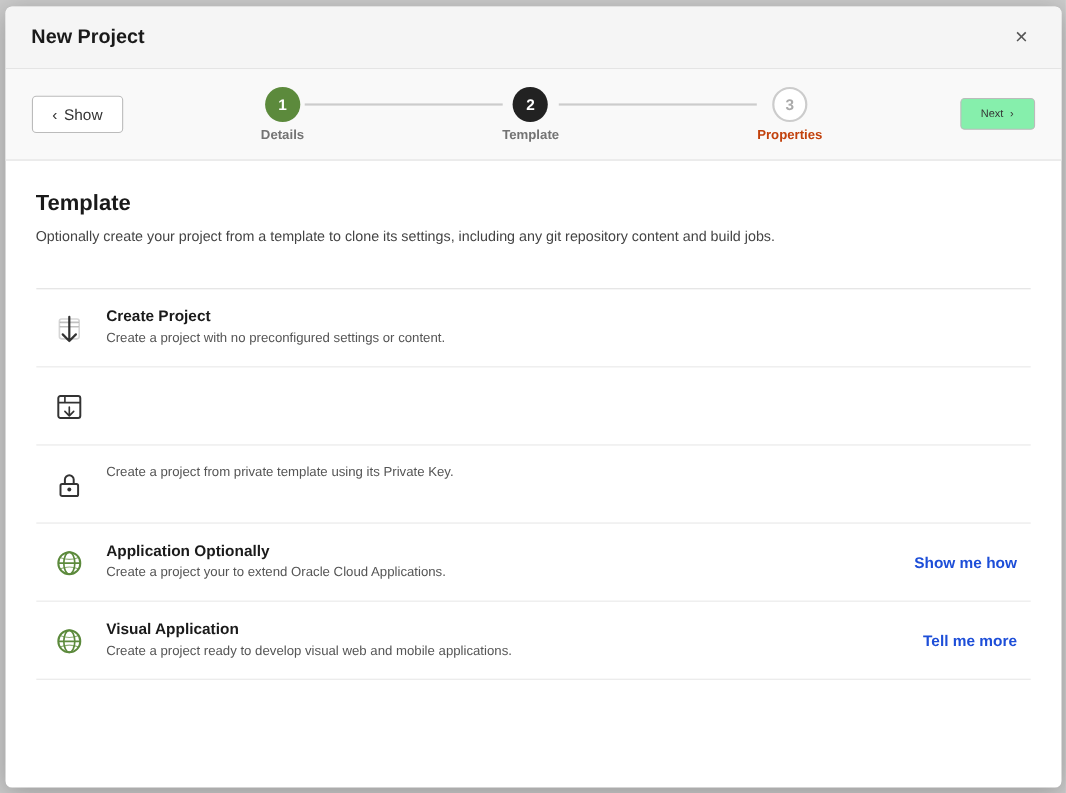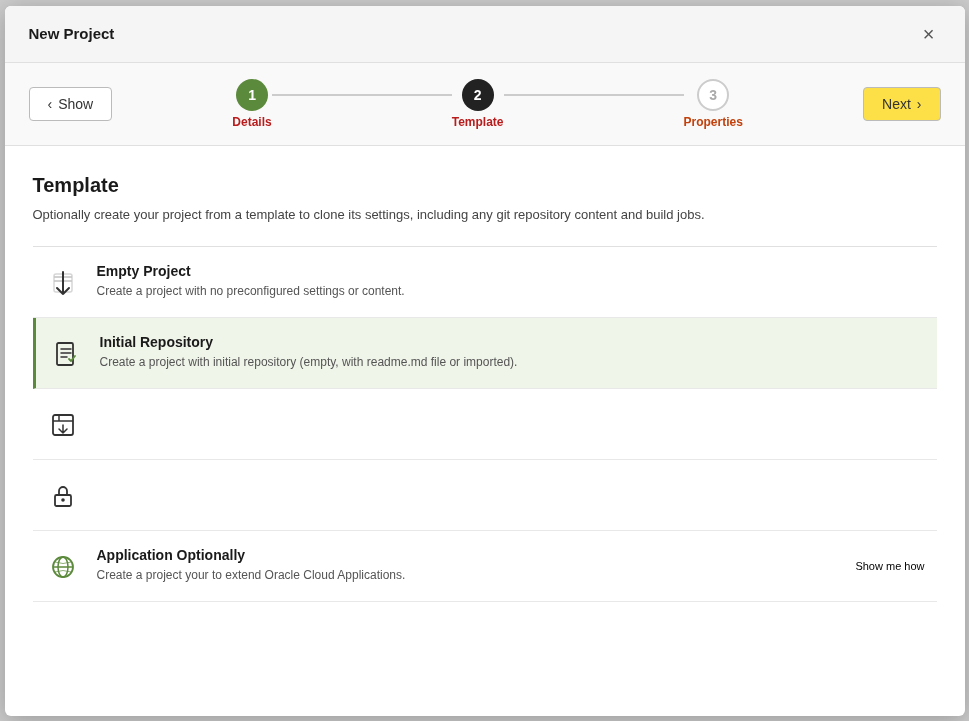--- a/index.html
+++ b/index.html
@@ -23,21 +23,21 @@
     }
     .dialog-header {
       background: #f5f5f5;
       padding: 16px 24px;
       display: flex;
       align-items: center;
       justify-content: space-between;
       border-bottom: 1px solid #e0e0e0;
     }
     .dialog-title {
-      font-size: 15px;
+      font-size: 18px;
       font-weight: 700;
       color: #1a1a1a;
     }
     .close-btn {
       background: none;
       border: none;
       font-size: 20px;
       cursor: pointer;
       color: #555;
       padding: 2px 6px;
@@ -89,56 +89,56 @@
     .step-circle.green { background: #5c8a3c; }
     .step-circle.dark { background: #222; }
     .step-circle.gray {
       background: #fff;
       border: 2px solid #ccc;
       color: #aaa;
     }
     .step-label {
       font-size: 12px;
       font-weight: 600;
-      color: #b91c1c;
+      color: #737373;
     }
     .step-label.gray { color: #c2410c; }
     .step-line {
       width: 180px;
       height: 2px;
       background: #ccc;
       margin-bottom: 18px;
     }
     .next-btn {
-      background: #fde047;
+      background: #86efac;
       border: 1px solid #bbb;
       border-radius: 4px;
       padding: 8px 18px;
-      font-size: 14px;
+      font-size: 10px;
       cursor: pointer;
       display: flex;
       align-items: center;
       gap: 6px;
       color: #333;
     }
     .dialog-body {
       padding: 28px 28px 20px 28px;
       flex: 1;
       overflow-y: auto;
     }
     .section-title {
       font-size: 20px;
       font-weight: 700;
       color: #1a1a1a;
       margin-bottom: 8px;
     }
     .section-desc {
       font-size: 13px;
       color: #444;
-      margin-bottom: 22px;
+      margin-bottom: 38px;
       line-height: 1.5;
     }
     .template-list {
       display: flex;
       flex-direction: column;
       border-top: 1px solid #e0e0e0;
     }
     .template-item {
       display: flex;
       align-items: flex-start;
@@ -172,24 +172,24 @@
       color: #1a1a1a;
       margin-bottom: 4px;
     }
     .template-desc {
       font-size: 12px;
       color: #555;
       line-height: 1.4;
     }
     .template-action {
       align-self: center;
-      font-size: 11px;
-      color: #000000;
+      font-size: 14px;
+      color: #1d4ed8;
       white-space: nowrap;
-      font-weight: 400;
+      font-weight: 700;
       cursor: pointer;
     }
   </style>
 </head>
 <body>
 
 <div class="dialog">
 
   <div class="dialog-header">
     <span class="dialog-title">New Project</span>
@@ -239,38 +239,25 @@
       <div class="template-item">
         <div class="template-icon">
           <svg viewBox="0 0 28 28" fill="none" xmlns="http://www.w3.org/2000/svg">
             <path d="M14 3 L14 25 M8 19 L14 25 L20 19" stroke="#333" stroke-width="2" stroke-linecap="round" stroke-linejoin="round"></path>
             <path d="M6 8 H22 M6 12 H22" stroke="#333" stroke-width="1.5" stroke-linecap="round" opacity="0.3"></path>
             <rect x="5" y="5" width="18" height="18" rx="2" stroke="#333" stroke-width="1.5" fill="none" opacity="0.2"></rect>
 
           </svg>
         </div>
         <div class="template-info">
-          <div class="template-name">Empty Project</div>
+          <div class="template-name">Create Project</div>
           <div class="template-desc">Create a project with no preconfigured settings or content.</div>
         </div>
       </div>
 
-      <div class="template-item selected">
-        <div class="template-icon">
-          <svg viewBox="0 0 28 28" fill="none" xmlns="http://www.w3.org/2000/svg">
-            <rect x="5" y="3" width="16" height="22" rx="1.5" stroke="#333" stroke-width="1.8" fill="none"></rect>
-            <path d="M9 9 H19 M9 13 H19 M9 17 H15" stroke="#333" stroke-width="1.5" stroke-linecap="round"></path>
-            <path d="M17 19 L19 21 L23 16" stroke="#5c8a3c" stroke-width="1.8" stroke-linecap="round" stroke-linejoin="round"></path>
-          </svg>
-        </div>
-        <div class="template-info">
-          <div class="template-name">Initial Repository</div>
-          <div class="template-desc">Create a project with initial repository (empty, with readme.md file or imported).</div>
-        </div>
-      </div>
 
       <div class="template-item">
         <div class="template-icon">
           <svg viewBox="0 0 28 28" fill="none" xmlns="http://www.w3.org/2000/svg">
             <rect x="4" y="4" width="20" height="20" rx="2" stroke="#333" stroke-width="1.8" fill="none"></rect>
             <path d="M4 10 H24" stroke="#333" stroke-width="1.5"></path>
             <path d="M10 4 V10" stroke="#333" stroke-width="1.5"></path>
             <path d="M14 14 V22 M10 18 L14 22 L18 18" stroke="#333" stroke-width="1.5" stroke-linecap="round" stroke-linejoin="round"></path>
           </svg>
         </div>
@@ -280,35 +267,51 @@
 
       <div class="template-item">
         <div class="template-icon">
           <svg viewBox="0 0 28 28" fill="none" xmlns="http://www.w3.org/2000/svg">
             <rect x="6" y="13" width="16" height="11" rx="1.5" stroke="#333" stroke-width="1.8" fill="none"></rect>
             <path d="M10 13 V9 C10 6.8 12 5 14 5 C16 5 18 6.8 18 9 V13" stroke="#333" stroke-width="1.8" stroke-linecap="round" fill="none"></path>
             <circle cx="14" cy="18" r="1.8" fill="#333"></circle>
           </svg>
         </div>
         <div class="template-info">
+          <div class="template-desc">Create a project from private template using its Private Key.</div>
         </div>
       </div>
 
       <div class="template-item">
         <div class="template-icon">
           <svg viewBox="0 0 28 28" fill="none" xmlns="http://www.w3.org/2000/svg">
             <circle cx="14" cy="14" r="10" stroke="#5c8a3c" stroke-width="1.8" fill="none"></circle>
             <ellipse cx="14" cy="14" rx="5" ry="10" stroke="#5c8a3c" stroke-width="1.5" fill="none"></ellipse>
             <path d="M4 14 H24" stroke="#5c8a3c" stroke-width="1.5"></path>
             <path d="M6 9 Q14 12 22 9 M6 19 Q14 16 22 19" stroke="#5c8a3c" stroke-width="1" opacity="0.7"></path>
           </svg>
         </div>
         <div class="template-info">
           <div class="template-name">Application Optionally</div>
           <div class="template-desc">Create a project your to extend Oracle Cloud Applications.</div>
         </div>
         <span class="template-action">Show me how</span>
       </div>
 
+      <div class="template-item">
+        <div class="template-icon">
+          <svg viewBox="0 0 28 28" fill="none" xmlns="http://www.w3.org/2000/svg">
+            <circle cx="14" cy="14" r="10" stroke="#5c8a3c" stroke-width="1.8" fill="none"></circle>
+            <ellipse cx="14" cy="14" rx="5" ry="10" stroke="#5c8a3c" stroke-width="1.5" fill="none"></ellipse>
+            <path d="M4 14 H24" stroke="#5c8a3c" stroke-width="1.5"></path>
+            <path d="M6 9 Q14 12 22 9 M6 19 Q14 16 22 19" stroke="#5c8a3c" stroke-width="1" opacity="0.7"></path>
+          </svg>
+        </div>
+        <div class="template-info">
+          <div class="template-name">Visual Application</div>
+          <div class="template-desc">Create a project ready to develop visual web and mobile applications.</div>
+        </div>
+        <span class="template-action">Tell me more</span>
+      </div>
 
     </div>
   </div>
 </div>
 
 </body></html>

